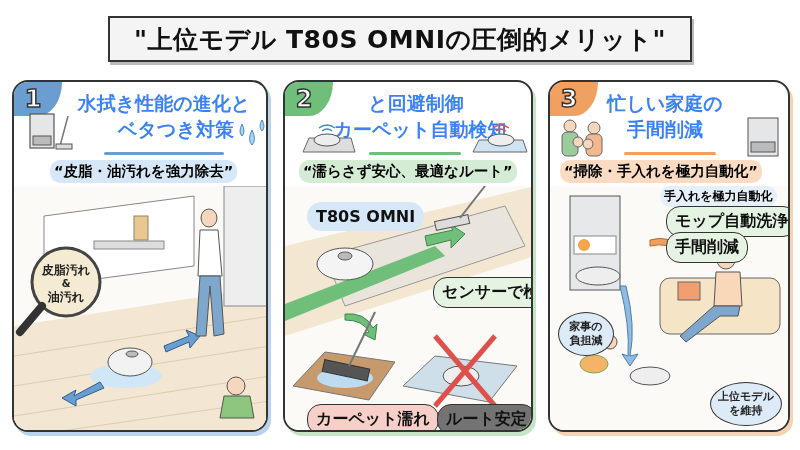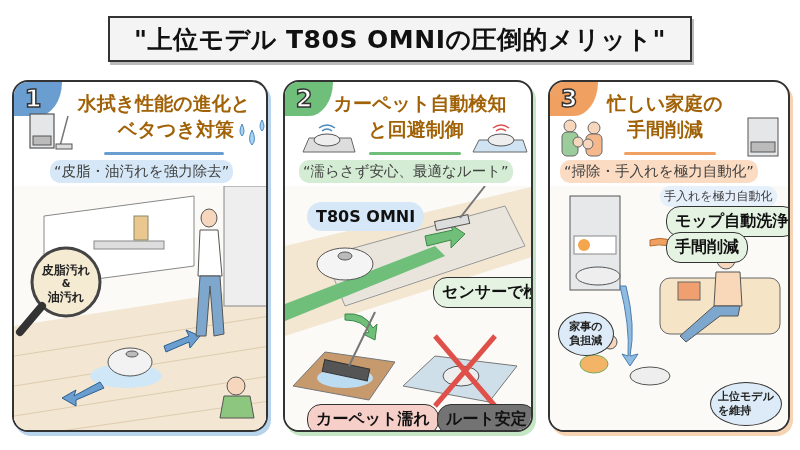--- a/index.html
+++ b/index.html
@@ -6,25 +6,25 @@
 body{width:800px;height:450px;background:#fff;font-family:"DejaVu Sans",sans-serif;position:relative;overflow:hidden;color:#222}
 .title-box{position:absolute;left:108px;top:16px;width:584px;height:46px;background:#f4f4f4;border:2px solid #333;box-shadow:2px 3px 0 #bbb;display:flex;align-items:center;justify-content:center}
 .title-box span{font-weight:bold;font-size:25px;letter-spacing:0.5px;color:#111}
 .panel{position:absolute;top:80px;height:352px;border:2px solid #333;border-radius:16px;background:#fff;overflow:hidden}
 .p1{left:12px;width:256px;box-shadow:3px 4px 0 #b8d3ec}
 .p2{left:283px;width:250px;box-shadow:3px 4px 0 #c5e6c5}
 .p3{left:548px;width:242px;box-shadow:3px 4px 0 #f5d3b3}
 .tab{position:absolute;left:0;top:0;width:48px;height:34px;border-bottom-right-radius:24px 34px;display:flex;align-items:center;justify-content:center;padding-right:10px}
 .tab span{font-weight:bold;font-size:24px;color:#fff;-webkit-text-stroke:1.5px #333}
 .t1{background:#6a9ed0}.t2{background:#6fbf7a}.t3{background:#f0a060}
-.head{position:absolute;font-weight:bold;font-size:19px;line-height:26px;text-align:center;color:#a16207}
+.head{position:absolute;font-weight:bold;font-size:19px;line-height:26px;text-align:center;color:#3b82f6}
 .uline{position:absolute;height:3px;border-radius:2px}
-.sub{position:absolute;font-weight:normal;font-size:14.5px;text-align:center;padding:2px 4px;border-radius:10px;white-space:nowrap;color:#404040}
+.sub{position:absolute;font-weight:bold;font-size:14.5px;text-align:center;padding:2px 4px;border-radius:10px;white-space:nowrap;color:#000000}
 .pill{position:absolute;font-weight:bold;font-size:16px;padding:4px 8px;border:1.5px solid #333;border-radius:14px;white-space:nowrap;color:#111}
-.bubble{position:absolute;font-weight:bold;font-size:11px;text-align:left;line-height:14px;background:#dcebf7;border:1.5px solid #333;border-radius:50%;display:flex;align-items:center;justify-content:center}
+.bubble{position:absolute;font-weight:bold;font-size:11px;text-align:center;line-height:14px;background:#dcebf7;border:1.5px solid #333;border-radius:50%;display:flex;align-items:center;justify-content:center}
 svg{position:absolute}
 </style>
 </head>
 <body>
 
 <div class="title-box">
   <span>"上位モデル T80S OMNIの圧倒的メリット"</span>
 </div>
 
 <div class="panel p1">
@@ -77,22 +77,22 @@
     <ellipse cx="222" cy="200" rx="9" ry="9" fill="#f6d7bd" stroke="#555"></ellipse>
     <path d="M210 210 L236 210 L240 232 L206 232Z" fill="#8dc77f" stroke="#555"></path>
   </svg>
 </div>
 
 <div class="panel p2">
   <div class="tab t2">
       <span>2</span>
     </div>
   <div class="head" style="left:30px;top:8px;width:210px">
+    <div style="padding-right:8px">と回避制御</div>
     <div>カーペット自動検知</div>
-    <div style="padding-right:8px">と回避制御</div>
   </div>
   <svg style="left:12px;top:36px" width="60" height="36" viewBox="0 0 60 36">
     <polygon points="6,34 12,20 54,20 58,34" fill="#ddd" stroke="#666"></polygon>
     <ellipse cx="30" cy="22" rx="13" ry="6" fill="#eee" stroke="#555"></ellipse>
     <path d="M22 10 Q30 4 38 10" fill="none" stroke="#4a8ac0" stroke-width="1.5"></path>
     <path d="M25 13 Q30 9 35 13" fill="none" stroke="#4a8ac0" stroke-width="1.5"></path>
   </svg>
   <svg style="left:184px;top:36px" width="60" height="36" viewBox="0 0 60 36">
     <polygon points="4,34 10,22 54,22 58,34" fill="#cfe3f3" stroke="#666"></polygon>
     <ellipse cx="32" cy="22" rx="13" ry="6" fill="#eee" stroke="#555"></ellipse>

